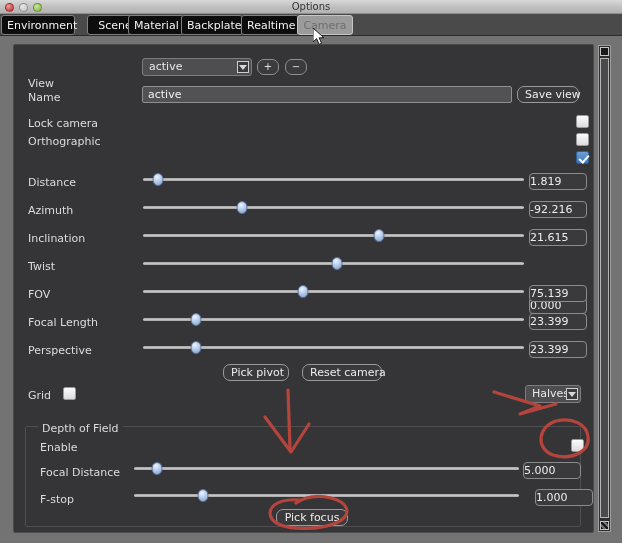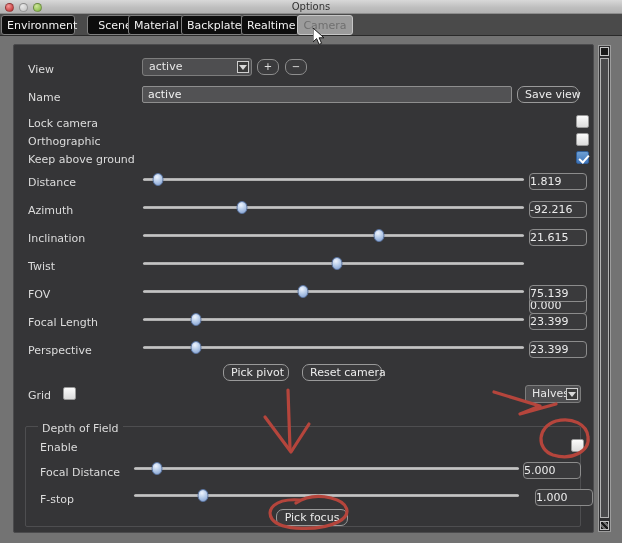--- a/index.html
+++ b/index.html
@@ -308,41 +308,40 @@
     <div class="tab" style="left:1px;width:74px;">Environment</div>
     <div class="tab" style="left:87px;width:56px;">Scene</div>
     <div class="tab" style="left:128px;width:56px;">Material</div>
     <div class="tab" style="left:181px;width:62px;">Backplates</div>
     <div class="tab" style="left:241px;width:58px;">Realtime</div>
     <div class="tab active" style="left:297px;width:56px;">Camera</div>
   </div>
 
   <div class="panel">
 
-    <div class="lbl" style="left:14px; top:18px;">View</div>
+    <div class="lbl" style="left:14px; top:32px;">View</div>
     <div class="combo" style="left:128px; top:13px; width:110px;">
       <div class="ctext">active</div>
       <div class="carrow">
           <i></i>
         </div>
     </div>
     <div class="rbtn" style="left:243px; top:14px;">+</div>
     <div class="rbtn" style="left:271px; top:14px;">−</div>
 
     <div class="lbl" style="left:14px; top:46px;">Name</div>
     <div class="tfield" style="left:128px; top:41px; width:370px;" placeholder="active">active</div>
     <div class="pbtn" style="left:503px; top:41px; width:62px;">Save view</div>
 
     <div class="lbl" style="left:14px; top:72px;">Lock camera</div>
     <div class="cbox" style="left:562px; top:70px;"></div>
 
     <div class="lbl" style="left:14px; top:90px;">Orthographic</div>
     <div class="cbox" style="left:562px; top:88px;"></div>
 
-    <div class="lbl" style="left:14px; top:108px;">Keep above ground</div>
     <div class="cbox on" style="left:562px; top:106px;"></div>
 
     <div class="lbl" style="left:14px; top:131px;">Distance</div>
     <div class="slider" style="left:129px; top:127px; width:381px;">
       <div class="strack"></div>
       <div class="shandle" style="left:4%;"></div>
     </div>
     <div class="vbox" style="left:515px; top:128px;">1.819</div>
 
     <div class="lbl" style="left:14px; top:159px;">Azimuth</div>

